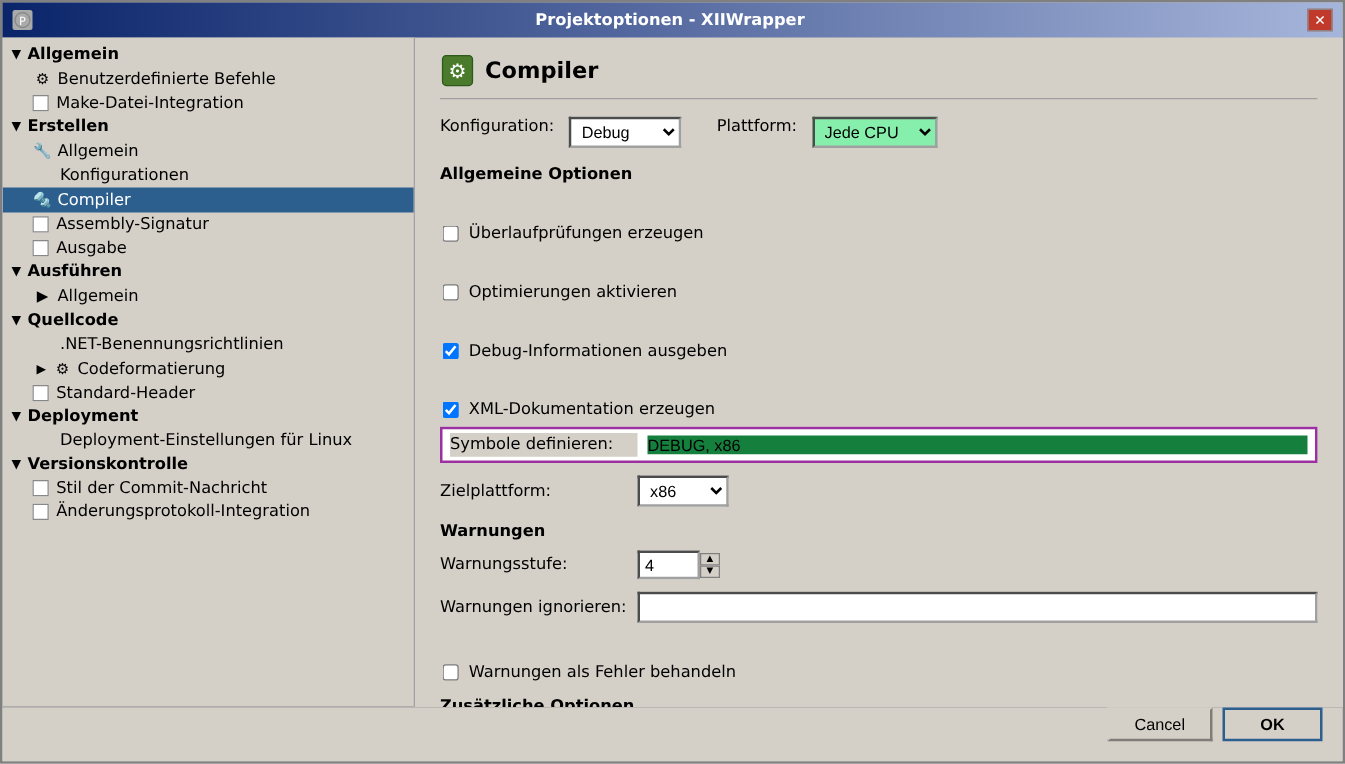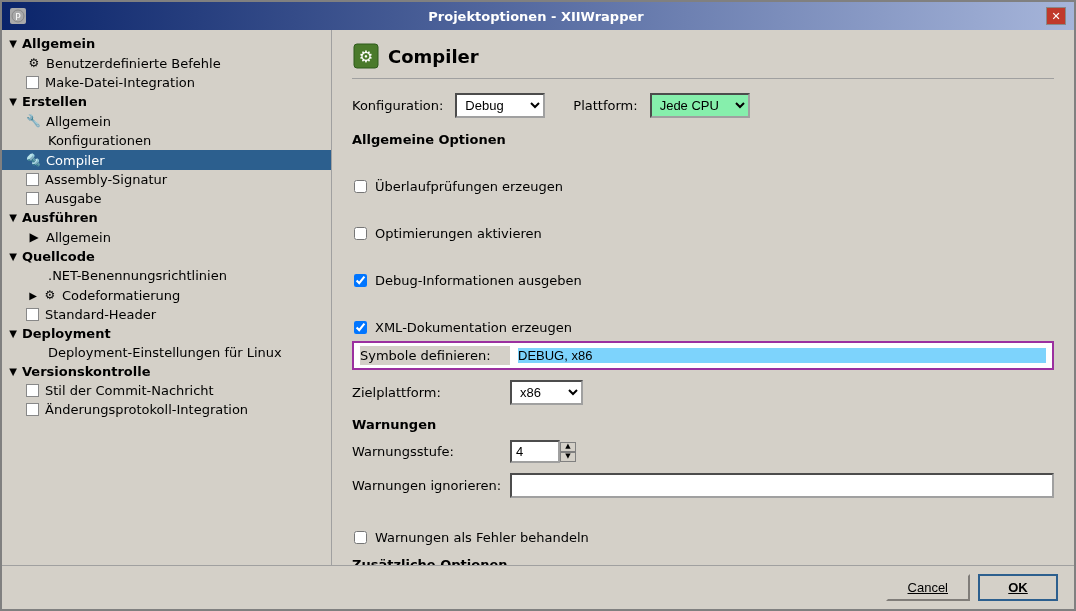--- a/index.html
+++ b/index.html
@@ -208,42 +208,40 @@
       font-size: 7px;
       cursor: pointer;
       line-height: 1;
     }
     
     .bottom-bar {
       height: 44px;
       background: #d4d0c8;
       border-top: 1px solid #a0a0a0;
       display: flex;
-      align-items: center;
+      align-items: flex-start;
       justify-content: flex-end;
       padding: 0 16px;
       gap: 8px;
-      text-decoration: underline;
     }
     .btn {
       padding: 4px 20px;
       border: 2px outset #d4d0c8;
       background: #d4d0c8;
       font-size: 13px;
       cursor: pointer;
       min-width: 80px;
       text-align: center;
     }
     .btn.default-btn {
       font-weight: bold;
       border: 2px solid #2c5f8e;
     }
     .config-row {
       display: flex;
-      align-items: center;
       gap: 12px;
       margin-bottom: 14px;
     }
     .config-label {
       font-size: 13px;
     }
     .combo-box {
       display: flex;
       align-items: center;
     }
@@ -403,21 +401,21 @@
         <input type="checkbox" checked="" style="">
         <span>Debug-Informationen ausgeben</span>
       </div>
       <div class="checkbox-row">
         <input type="checkbox" checked="" style="">
         <span>XML-Dokumentation erzeugen</span>
       </div>
 
       <div style="display:flex; align-items:center; margin-bottom:10px; border:2px solid #9b30a0; background:white; padding:3px 6px;">
         <span style="min-width:150px; margin-right:8px; background:#d4d0c8; padding:2px 0; flex-shrink:0;">Symbole definieren:</span>
-        <input type="text" value="DEBUG, x86" style="border: none; outline: none; flex: 1 1 0%; font-size: 13px; padding: 0px; background: #7dd3fc;">
+        <input type="text" value="DEBUG, x86" style="border: none; outline: none; flex: 1 1 0%; font-size: 13px; padding: 0px; background: #15803d;">
       </div>
 
       <div class="form-row">
         <span class="form-label">Zielplattform:</span>
         <div style="display:flex; align-items:center;">
           <select style="font-size:13px; padding:2px 4px; border:2px inset #a0a0a0; background:white; width:73px;">
             <option>x86</option>
             <option>x64</option>
             <option>Any CPU</option>
           </select>

